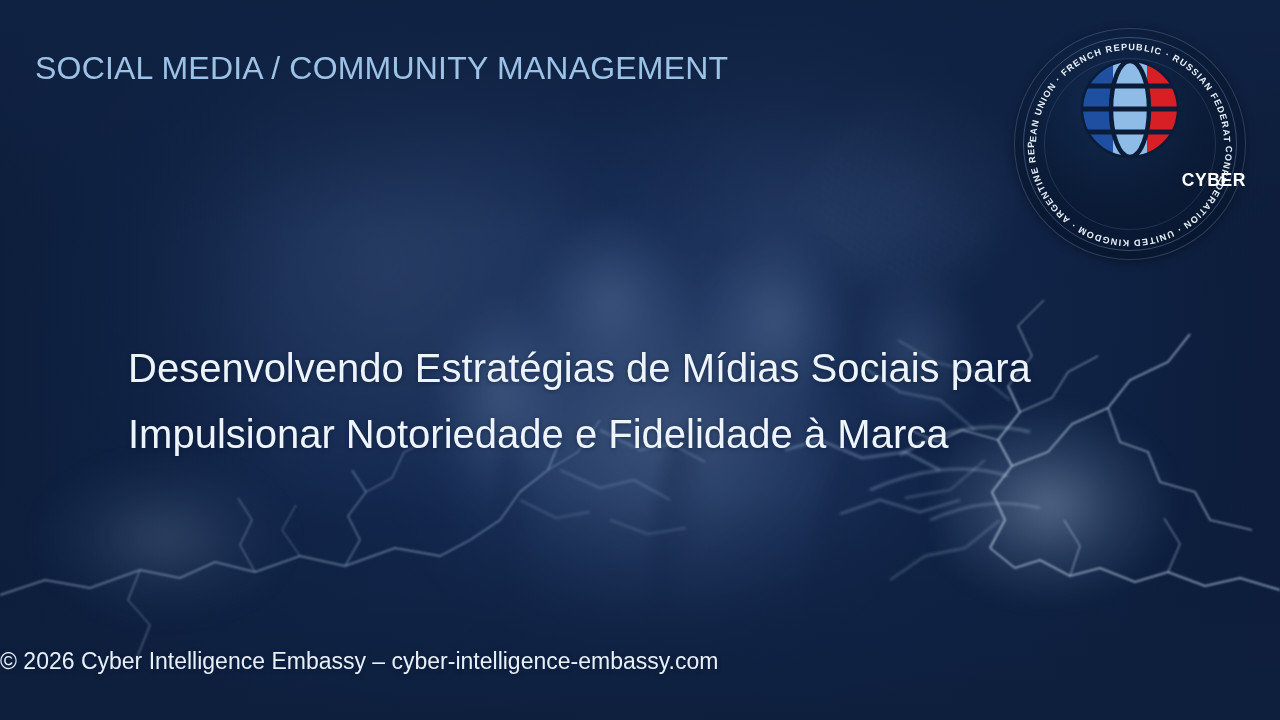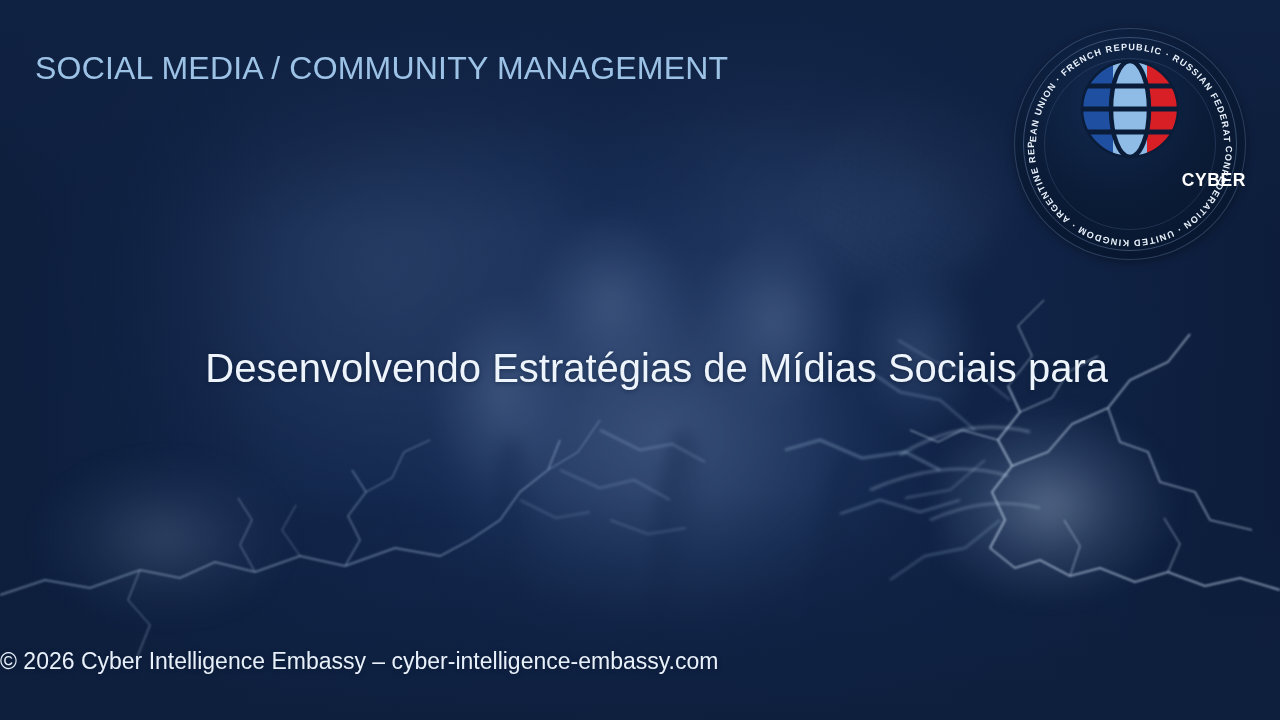--- a/index.html
+++ b/index.html
@@ -155,21 +155,21 @@
   .title {
     position: absolute;
     left: 128px; top: 335px;
     width: 980px;
     color: #eef4fb;
     font-size: 40px;
     line-height: 66px;
     font-weight: 400;
     text-shadow: 0 1px 4px rgba(10,24,50,0.55);
   }
-  .title .line { display: block; white-space: nowrap; text-align: right; }
+  .title .line { display: block; white-space: nowrap; }
   .footer {
     position: absolute;
     left: 0; right: 0; top: 648px;
     text-align: left;
     color: #e8f0fa;
     font-size: 23px;
     font-weight: 400;
     text-shadow: 0 1px 4px rgba(10,24,50,0.6);
   }
 
@@ -288,20 +288,21 @@
         <path d="M870 490 C 915 470, 965 462, 1008 476" stroke-width="2.6"></path>
         <path d="M930 520 C 965 505, 1000 498, 1040 508" stroke-width="2.2"></path>
       </g>
     </svg>
   </div>
 
   <div class="eyebrow">SOCIAL MEDIA / COMMUNITY MANAGEMENT</div>
 
   <div class="title">
     <span class="line">Desenvolvendo Estratégias de Mídias Sociais para</span>
+    <span class="line">Impulsionar Notoriedade e Fidelidade à Marca</span>
   </div>
 
   <div class="footer">© 2026 Cyber Intelligence Embassy – cyber-intelligence-embassy.com</div>
 
   <div class="seal">
     <div class="seal-disc"></div>
     <div class="seal-ring"></div>
     <div class="seal-ring2"></div>
 
     <svg class="rimtext" viewBox="0 0 232 232" xmlns="http://www.w3.org/2000/svg" aria-hidden="true">

